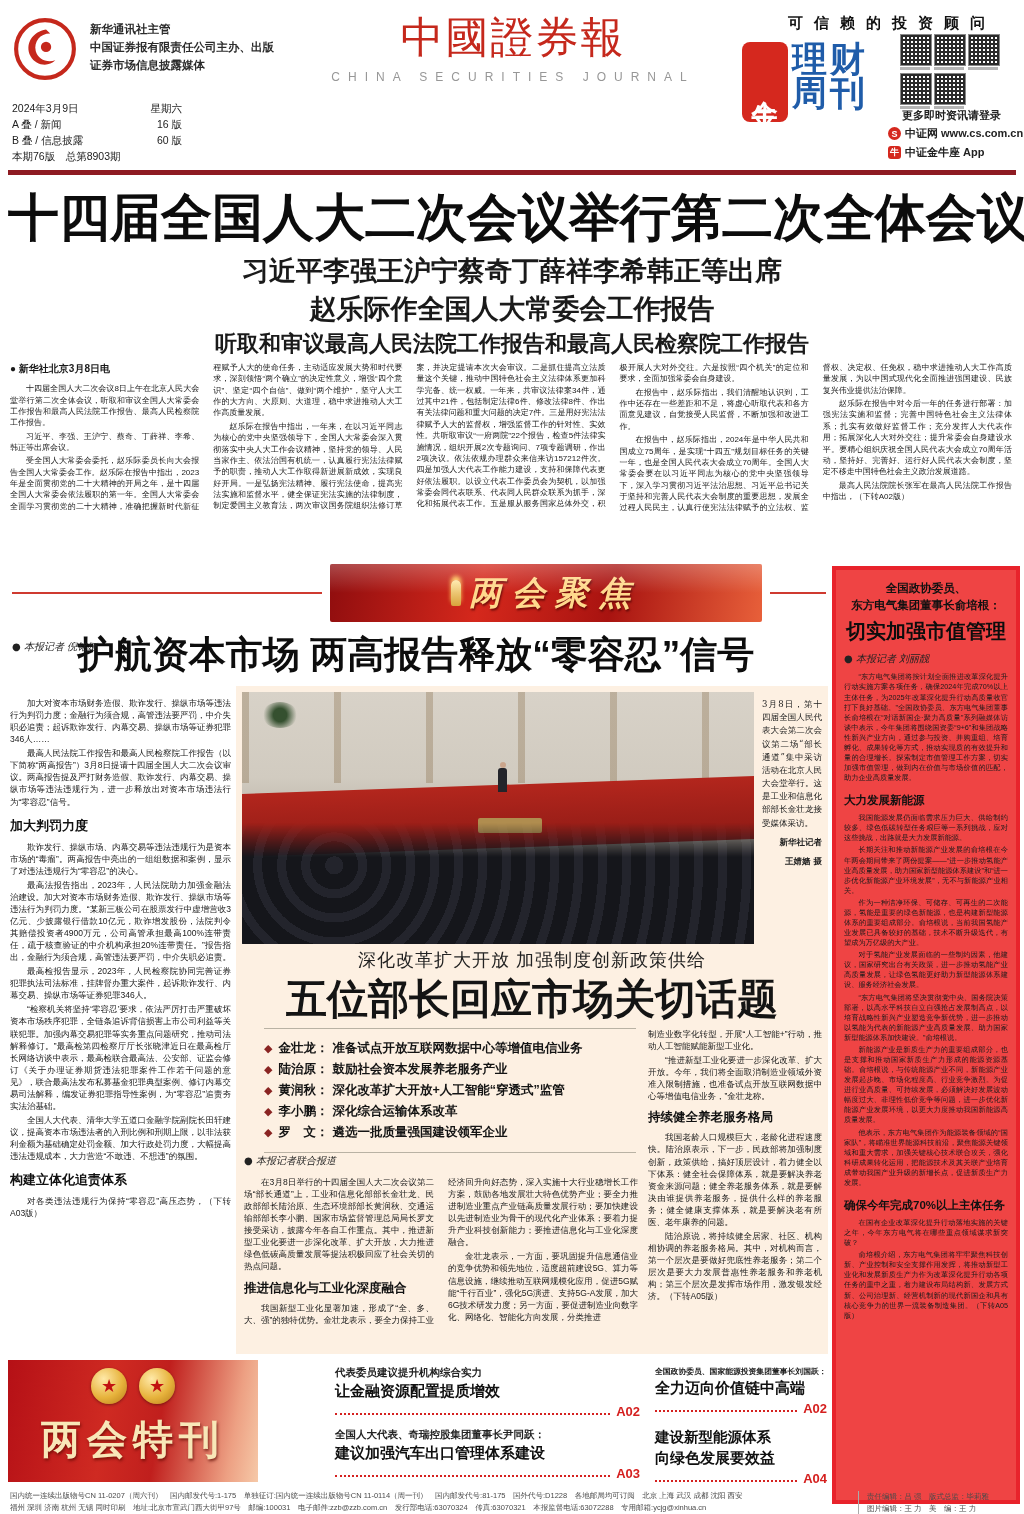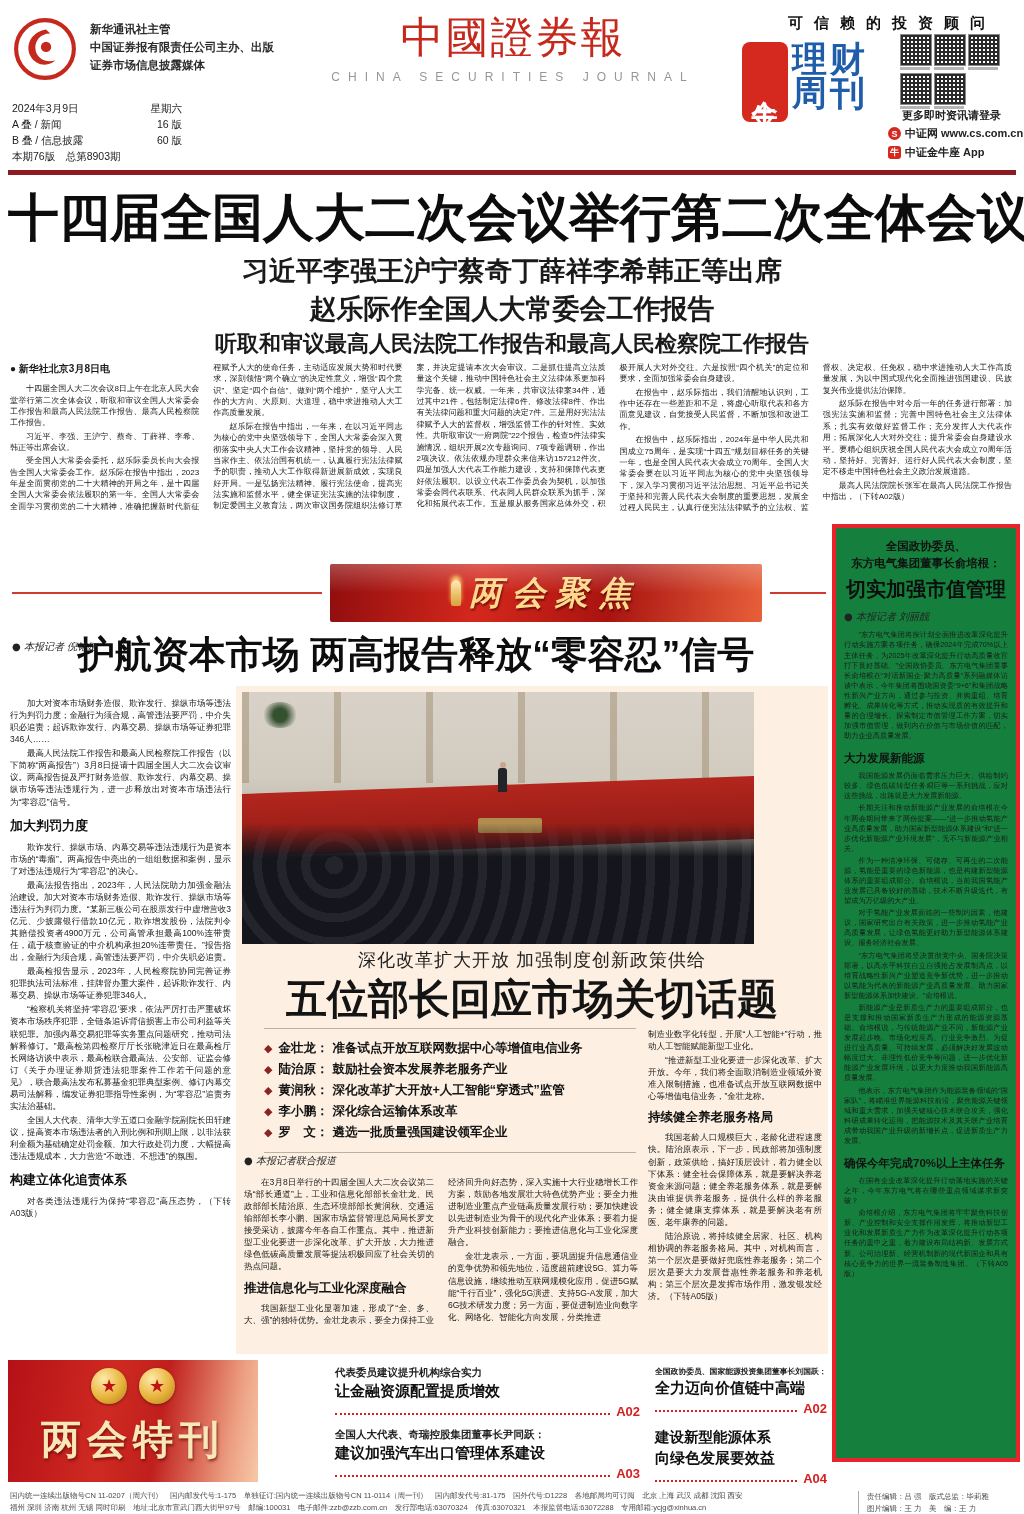--- a/index.html
+++ b/index.html
@@ -85,22 +85,22 @@
   .bullets{position:absolute;left:28px;top:342px;width:372px;border-top:1px solid #b9b2a4;border-bottom:1px solid #b9b2a4;padding:9px 0;}
   .brow{display:flex;align-items:baseline;font-size:12.5px;font-weight:bold;line-height:21px;color:#141414;}
   .dia{color:#8a2422;margin-right:6px;font-size:11px;}
   .bname{margin-right:4px;white-space:nowrap;}
   .byline2{position:absolute;left:8px;top:468px;}
   .twocol{position:absolute;left:8px;top:490px;width:394px;height:170px;overflow:hidden;column-count:2;column-gap:14px;}
   .twocol .p,.rightcol .p{font-size:8.5px;}
   .twocol .sec,.rightcol .sec{font-size:12.5px;margin:7px 0 5px;}
   .rightcol{position:absolute;left:412px;top:342px;width:174px;height:318px;overflow:hidden;}
   
-  .redbox{position:absolute;left:832px;top:524px;width:188px;height:938px;box-sizing:border-box;
-          border:4px solid #e8232b;background:#15803d;padding:10px 8px;overflow:hidden;}
+  .redbox{position:absolute;left:832px;top:566px;width:188px;height:938px;box-sizing:border-box;
+          border:4px solid #e8232b;background:#ef4444;padding:10px 8px;overflow:hidden;}
   .redbox .pre{font-size:11.5px;font-weight:bold;text-align:center;line-height:1.45;color:#111;}
   .redbox .title{font-size:20px;font-weight:900;text-align:center;margin:5px 0 4px;color:#0d0d0d;white-space:nowrap;}
   .redbox .byline{display:block;margin:7px 0 6px;}
   .redbox .p{font-size:7.2px;line-height:1.4;}
   .redbox .sec{font-size:11.5px;margin:10px 0 5px;}
   
   .special{position:absolute;left:8px;top:1360px;width:250px;height:122px;overflow:hidden;
       background:linear-gradient(100deg,#b51016 0%,#cf2a22 40%,#c01f1d 60%,#eda083 88%,#f6c9a8 100%);}
   .special .embs{position:absolute;left:0;right:0;top:8px;display:flex;justify-content:center;gap:12px;}
   .emblem{width:36px;height:36px;border-radius:50%;display:flex;align-items:center;justify-content:center;
@@ -236,20 +236,25 @@
   </div>
 
   <div class="panel">
     <div class="photo">
       <div class="ph-doors"></div>
       <div class="ph-plant"></div>
       <div class="ph-carpet"></div>
       <div class="ph-podium"></div>
       <div class="ph-figure"></div>
       <div class="ph-crowd"></div>
+    </div>
+    <div class="caption">
+      <span>3月8日，第十四届全国人民代表大会第二次会议第二场“部长通道”集中采访活动在北京人民大会堂举行。这是工业和信息化部部长金壮龙接受媒体采访。</span>
+      <div class="credit">新华社记者</div>
+      <div class="credit">王婧嫱 摄</div>
     </div>
     <div class="kicker">深化改革扩大开放  加强制度创新政策供给</div>
     <div class="h3">五位部长回应市场关切话题</div>
     <div class="bullets">
       <div class="brow">
         <span class="dia">◆</span>
         <span class="bname">金壮龙：</span>
         <span>准备试点开放互联网数据中心等增值电信业务</span>
       </div>
       <div class="brow">

